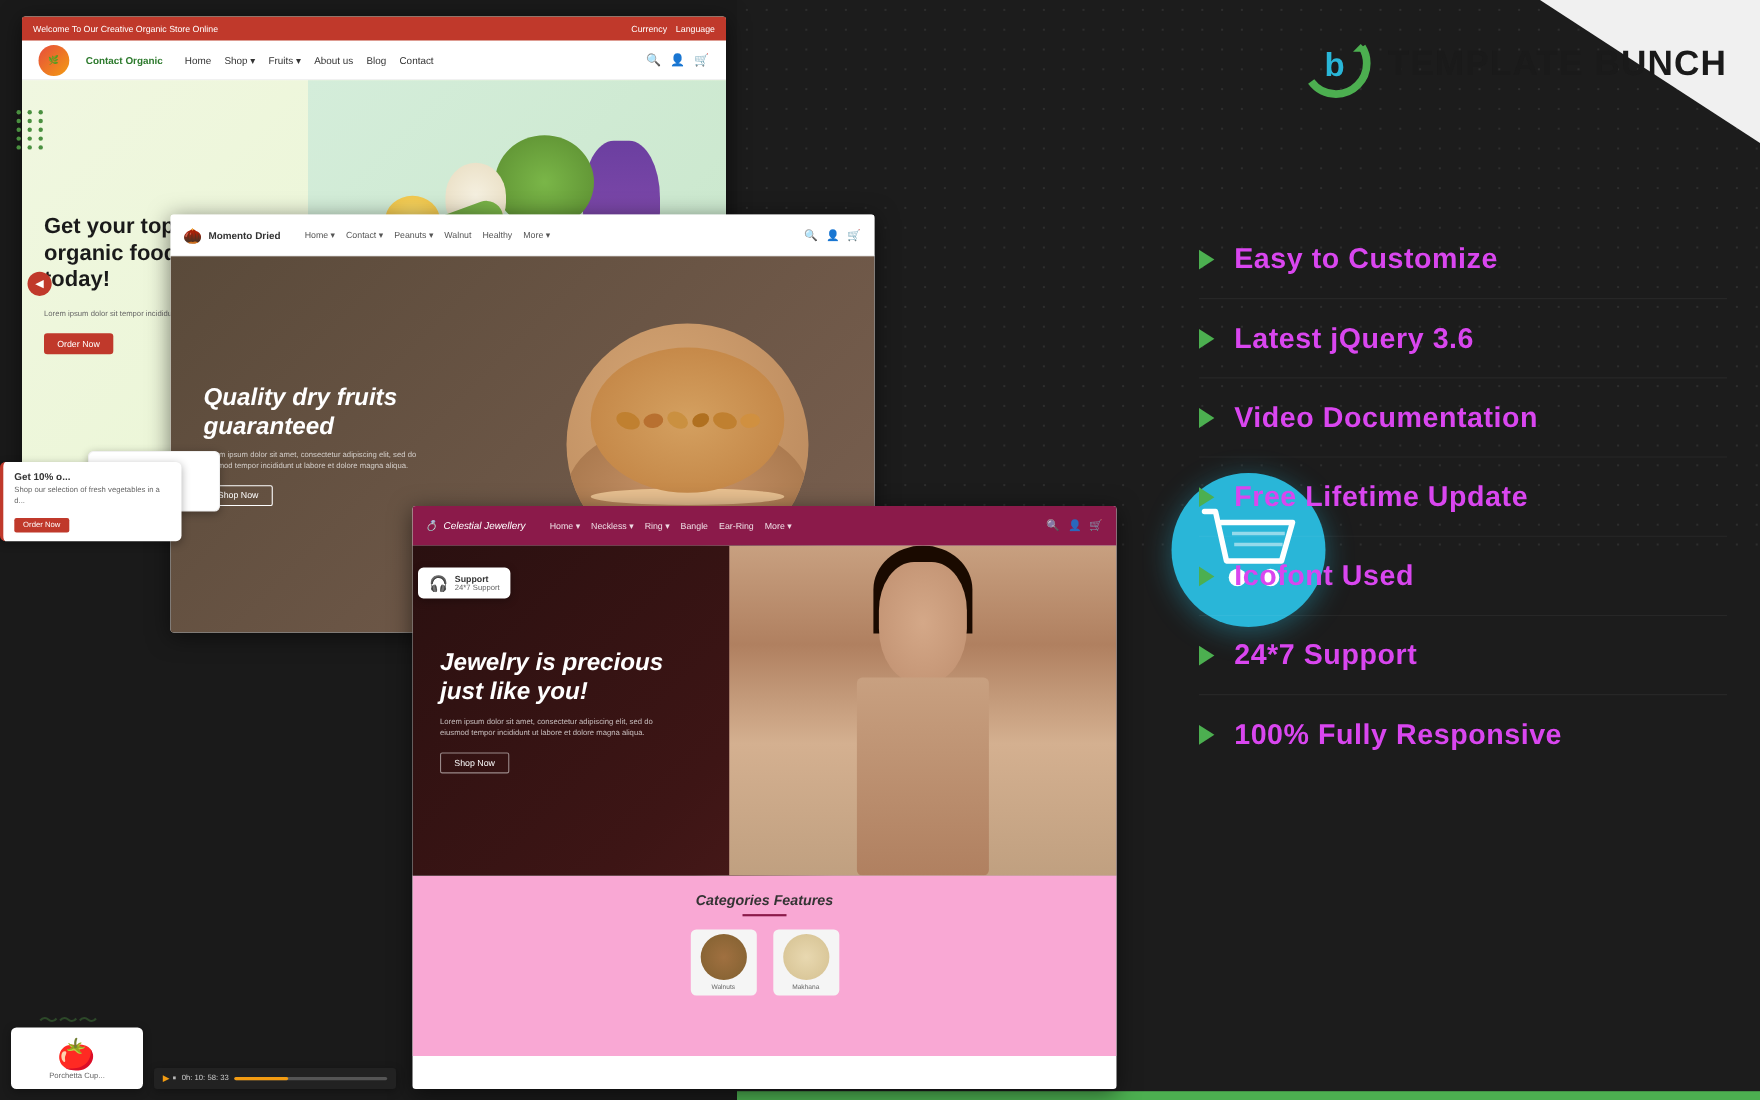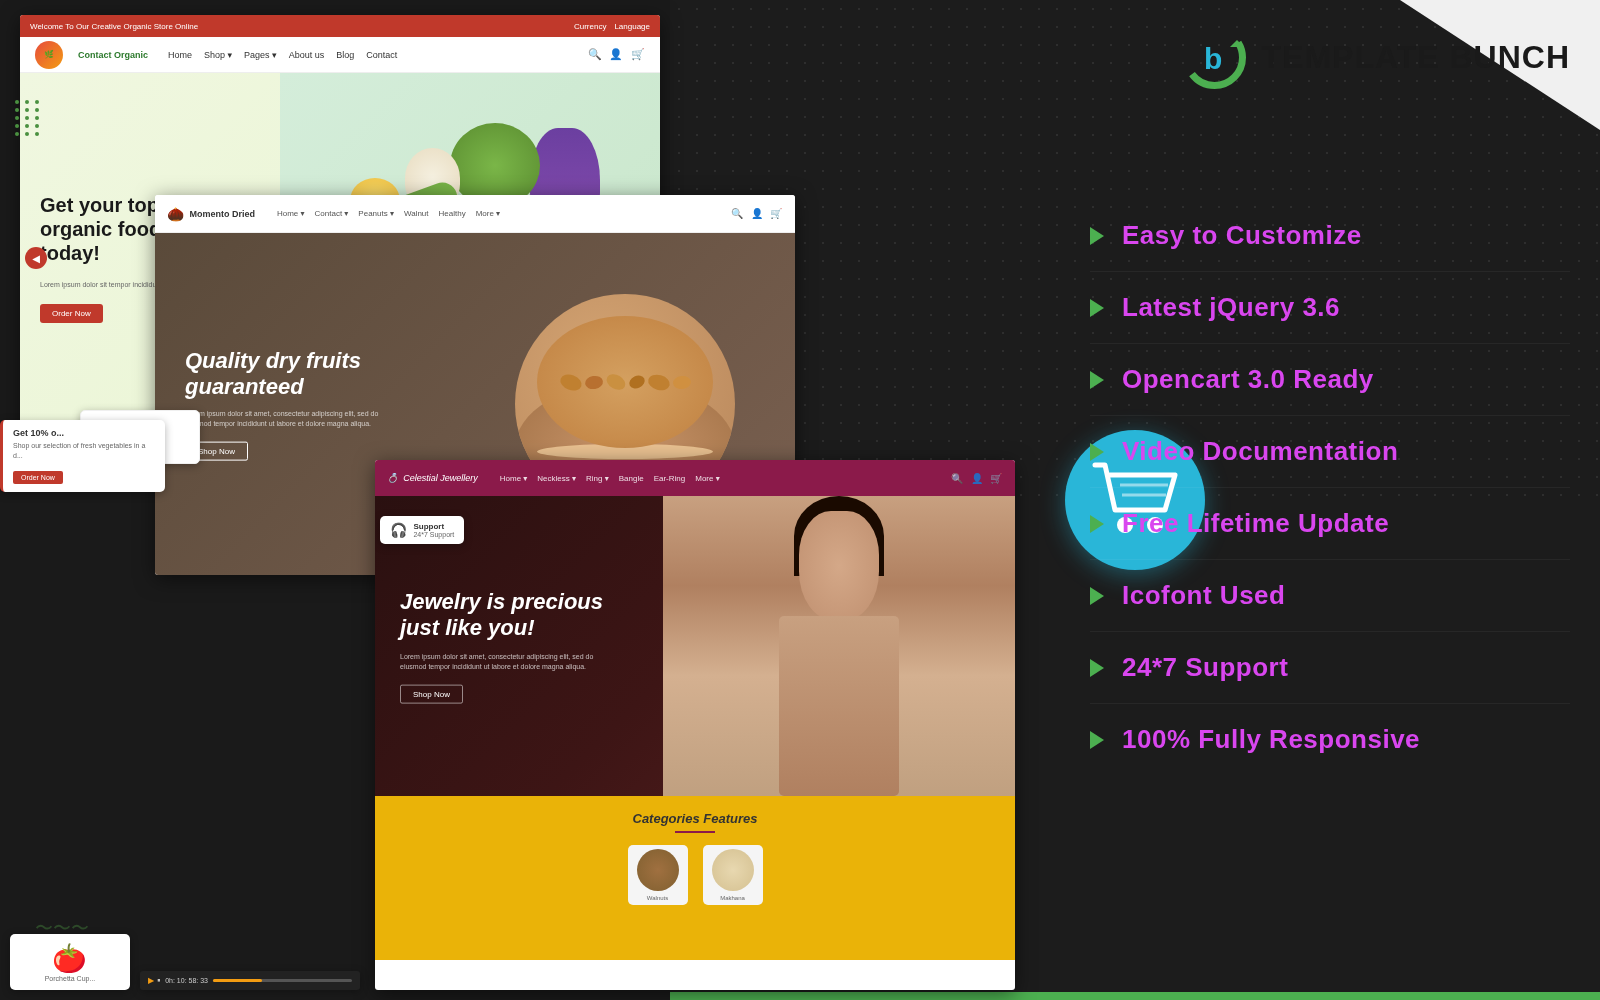--- a/index.html
+++ b/index.html
@@ -471,21 +471,21 @@
     .shop-now-btn {
       background: transparent;
       border: 1px solid rgba(255,255,255,0.5);
       color: #fff;
       padding: 4px 12px;
       font-size: 8px;
       border-radius: 2px;
       display: inline-block;
     }
     .screen3-lower {
-      background: #eab308;
+      background: #f9a8d4;
       height: 164px;
       display: flex;
       flex-direction: column;
       align-items: center;
       padding: 15px 20px 10px;
     }
     .cat-title {
       font-size: 13px;
       font-weight: bold;
       color: #333;
@@ -768,21 +768,21 @@
         <span>Currency</span>
         <span>Language</span>
       </span>
     </div>
     <div class="screen1-main-nav">
       <div class="logo-circle">🌿</div>
       <span style="font-size:9px;font-weight:bold;color:#2d7a2d;">Contact Organic</span>
       <div class="nav-items">
         <span>Home</span>
         <span>Shop ▾</span>
-        <span>Pages ▾</span>
+        <span>Fruits ▾</span>
         <span>About us</span>
         <span>Blog</span>
         <span>Contact</span>
       </div>
       <div class="nav-icons">
         <span>🔍</span>
         <span>👤</span>
         <span>🛒</span>
       </div>
     </div>
@@ -997,24 +997,20 @@
     <div class="feature-item">
       <div class="feature-arrow"></div>
       <span class="feature-text">Easy to Customize</span>
     </div>
     <div class="feature-item">
       <div class="feature-arrow"></div>
       <span class="feature-text">Latest jQuery 3.6</span>
     </div>
     <div class="feature-item">
       <div class="feature-arrow"></div>
-      <span class="feature-text">Opencart 3.0 Ready</span>
-    </div>
-    <div class="feature-item">
-      <div class="feature-arrow"></div>
       <span class="feature-text">Video Documentation</span>
     </div>
     <div class="feature-item">
       <div class="feature-arrow"></div>
       <span class="feature-text">Free Lifetime Update</span>
     </div>
     <div class="feature-item">
       <div class="feature-arrow"></div>
       <span class="feature-text">Icofont Used</span>
     </div>

